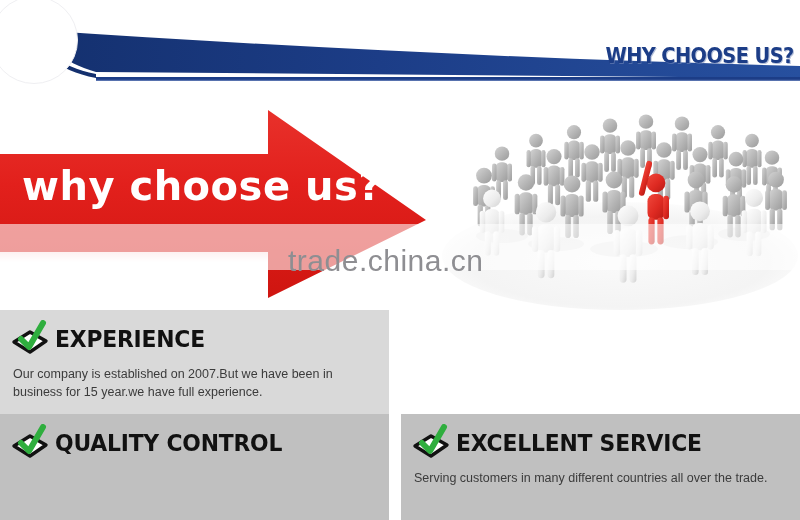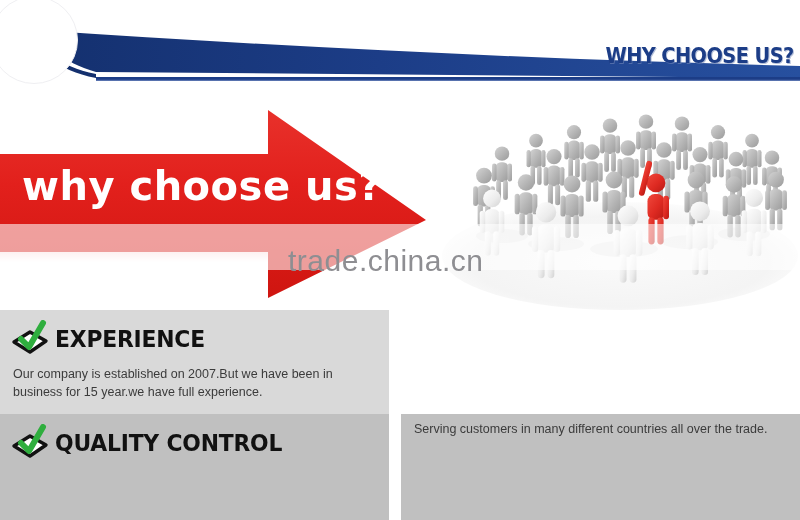--- a/index.html
+++ b/index.html
@@ -341,18 +341,25 @@
             <path d="M4,22 L20,12 L36,21 L20,32 Z" fill="#ffffff" stroke="#121212" stroke-width="3.4" stroke-linejoin="round"></path>
             <path d="M11,19 L19,27 L33,3" fill="none" stroke="#2fae3e" stroke-width="6" stroke-linecap="round" stroke-linejoin="round"></path>
           </svg>
           <div class="feat-title">QUALITY CONTROL</div>
         </div>
       </div>
 
       <div class="feat-gap"></div>
 
       <div class="feat-cell right">
+        <div class="feat-head">
+          <svg class="check-icon" viewBox="0 0 40 38">
+            <path d="M4,22 L20,12 L36,21 L20,32 Z" fill="#ffffff" stroke="#121212" stroke-width="3.4" stroke-linejoin="round"></path>
+            <path d="M11,19 L19,27 L33,3" fill="none" stroke="#2fae3e" stroke-width="6" stroke-linecap="round" stroke-linejoin="round"></path>
+          </svg>
+          <div class="feat-title">EXCELLENT SERVICE</div>
+        </div>
         <div class="feat-body">Serving customers in many different countries all over the trade.</div>
       </div>
     </div>
   </div>
 
 </div>
 
 </body></html>

